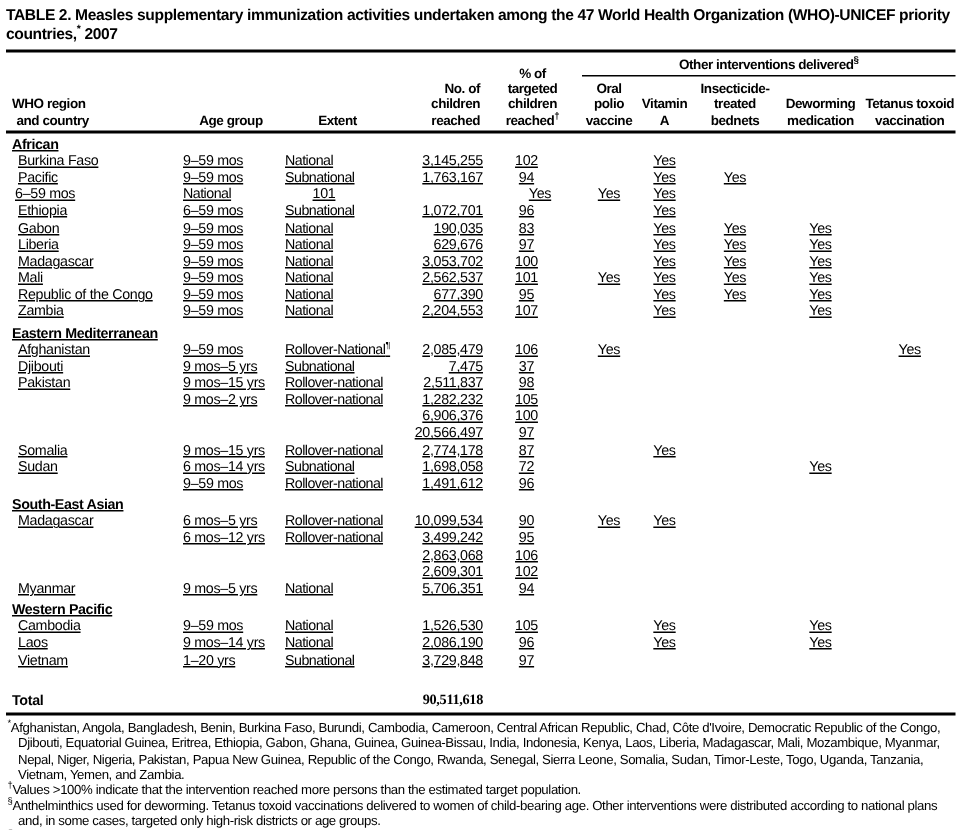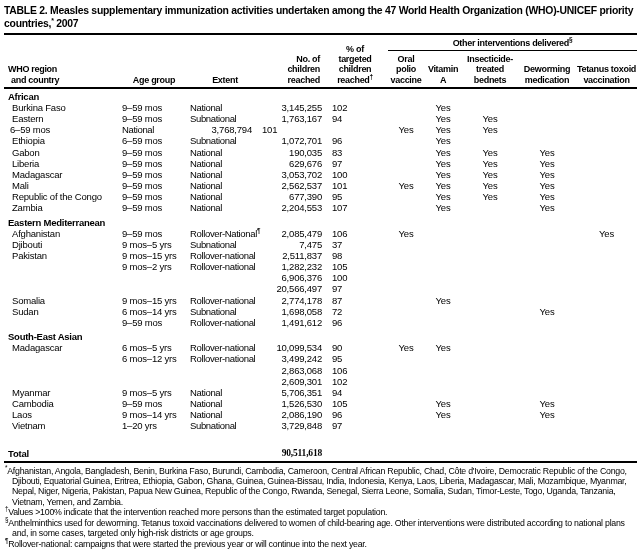--- a/index.html
+++ b/index.html
@@ -30,34 +30,34 @@
     grid-column:6/11;grid-row:1;align-self:start;text-align:center;
     border-bottom:1px solid #000;padding-bottom:2px;margin-bottom:3px;
   }
   .h6{grid-column:6;grid-row:2;}
   .h7{grid-column:7;grid-row:2;}
   .h8{grid-column:8;grid-row:2;}
   .h9{grid-column:9;grid-row:2;}
   .h10{grid-column:10;grid-row:2;}
   sup{font-size:6.5px;vertical-align:super;line-height:0;}
   
-  .tbody{padding-left:4px;padding-top:2px;}
+  .tbody{padding-left:4px;padding-top:2px;text-decoration:underline;}
   .trow{
     display:grid;
     grid-template-columns:112px 68px 74px 70px 56px 36px 38px 56px 58px 61px;
     font-size:9.5px;line-height:11.15px;letter-spacing:-0.2px;
   }
   .trow.gap{margin-top:3px;}
   .cell{overflow:hidden;}
   .region-name{font-weight:bold;grid-column:1/-1;letter-spacing:-0.25px;}
   .c-country{padding-left:4px;}
   .c-age{padding-left:2px;}
   .c-extent{padding-left:2px;letter-spacing:-0.35px;}
   .c-num{text-align:right;padding-right:10px;}
-  .c-pct{text-align:left;padding-right:18px;}
+  .c-pct{text-align:center;padding-right:18px;}
   .c-yes{text-align:center;}
   .total-row{margin-top:2px;font-weight:bold;}
   .total-row .c-country{padding-left:0;}
   .rule-bottom{margin-top:2px;}
   
   .footnotes{padding:3px 2px 0 1px;font-size:8.8px;line-height:10.4px;letter-spacing:-0.25px;}
   .footnote{padding-left:7px;text-indent:-7px;}
   .footnote sup{font-size:6.3px;}
 </style>
 </head>
@@ -98,35 +98,34 @@
         <div class="cell c-extent">National</div>
         <div class="cell c-num">3,145,255</div>
         <div class="cell c-pct">102</div>
         <div class="cell c-yes"></div>
         <div class="cell c-yes">Yes</div>
         <div class="cell c-yes"></div>
         <div class="cell c-yes"></div>
         <div class="cell c-yes"></div>
       </div>
       <div class="trow">
-        <div class="cell c-country">Eastern</div>
+        <div class="cell c-country">Pacific</div>
         <div class="cell c-age">9–59 mos</div>
         <div class="cell c-extent">Subnational</div>
         <div class="cell c-num">1,763,167</div>
         <div class="cell c-pct">94</div>
         <div class="cell c-yes"></div>
         <div class="cell c-yes">Yes</div>
         <div class="cell c-yes">Yes</div>
         <div class="cell c-yes"></div>
         <div class="cell c-yes"></div>
       </div>
       <div class="trow">
         <div class="cell c-age">6–59 mos</div>
         <div class="cell c-extent">National</div>
-        <div class="cell c-num">3,768,794</div>
         <div class="cell c-pct">101</div>
         <div class="cell c-yes"></div>
         <div class="cell c-yes">Yes</div>
         <div class="cell c-yes">Yes</div>
         <div class="cell c-yes">Yes</div>
         <div class="cell c-yes"></div>
       </div>
       <div class="trow">
         <div class="cell c-country">Ethiopia</div>
         <div class="cell c-age">6–59 mos</div>
@@ -377,20 +376,23 @@
         <div class="cell c-country">Myanmar</div>
         <div class="cell c-age">9 mos–5 yrs</div>
         <div class="cell c-extent">National</div>
         <div class="cell c-num">5,706,351</div>
         <div class="cell c-pct">94</div>
         <div class="cell c-yes"></div>
         <div class="cell c-yes"></div>
         <div class="cell c-yes"></div>
         <div class="cell c-yes"></div>
         <div class="cell c-yes"></div>
+      </div>
+      <div class="trow gap">
+        <div class="cell region-name">Western Pacific</div>
       </div>
       <div class="trow">
         <div class="cell c-country">Cambodia</div>
         <div class="cell c-age">9–59 mos</div>
         <div class="cell c-extent">National</div>
         <div class="cell c-num">1,526,530</div>
         <div class="cell c-pct">105</div>
         <div class="cell c-yes"></div>
         <div class="cell c-yes">Yes</div>
         <div class="cell c-yes"></div>

